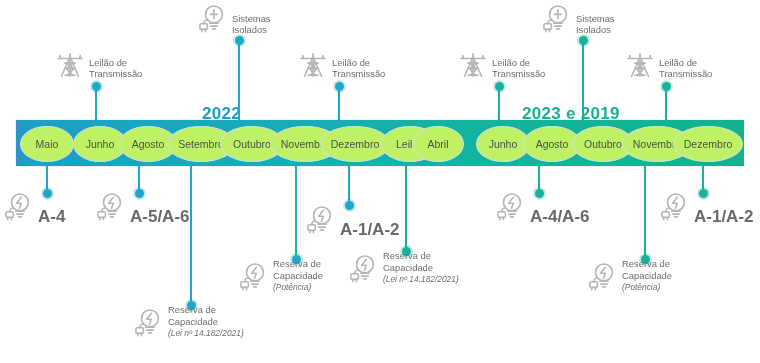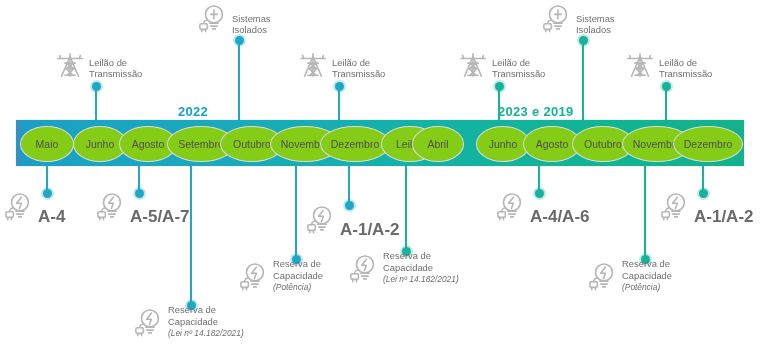--- a/index.html
+++ b/index.html
@@ -17,28 +17,28 @@
                #17aeb3 42%,#14b2a6 56%,#12b49c 70%,#11b492 84%,#13b28b 100%);
     border-radius:2px;
     box-shadow:0 0 0 1px rgba(0,0,0,.05);
   }
   .bar-cap-l{position:absolute;left:16px;top:120px;width:6px;height:46px;background:#2f93c6;}
   .bar-cap-r{position:absolute;left:738px;top:120px;width:6px;height:46px;background:#15b08d;}
 
   
   .pill{
     position:absolute;top:126px;height:34px;
-    background:#84cc16;border:1px solid #d9dcdf;border-radius:50%;
+    background:#bef264;border:1px solid #d9dcdf;border-radius:50%;
     display:flex;align-items:center;justify-content:center;
     color:#4f4f4f;font-size:10.5px;white-space:nowrap;text-align:center;
   }
 
   
   .year{
-    position:absolute;font-size:13px;font-weight:bold;letter-spacing:.3px;
+    position:absolute;font-size:17px;font-weight:bold;letter-spacing:.3px;margin-left:24px;
   }
   .year.y1{color:#1a9ecb;}
   .year.y2{color:#17b195;}
 
   
   .stem{position:absolute;width:2px;background:#1fa8c6;}
   .stem.g{background:#16b29b;}
   .dot{position:absolute;width:9px;height:9px;border-radius:50%;
        background:#1fa8c6;box-shadow:0 0 0 2px rgba(31,168,198,.28);}
 
@@ -255,21 +255,21 @@
       <path d="M12.5 20.5 h9"></path>
             <path d="M13.5 23.5 h7"></path>
       <path d="M15.5 26.5 h3"></path>
       <path d="M6 21 a4 4 0 0 1 4-4"></path>
       <rect x="2" y="21" width="8" height="6" rx="1.4"></rect>
       <path d="M4 27 v2.5"></path>
             <path d="M8 27 v2.5"></path>
     </svg>
         </span>
         <div>
-          <div class="txt big">A-5/A-7</div>
+          <div class="txt big">A-5/A-6</div>
         </div>
       </div>
       <div class="stem" style="left: 190px; top: 166px; height: 140px; background: rgb(31, 168, 198);"></div>
       <div class="dot" style="left: 186.5px; top: 301px; background: rgb(31, 168, 198); box-shadow: rgba(31, 168, 198, 0.267) 0px 0px 0px 2px;"></div>
       <div class="note" style="left: 134px; top: 304px;">
         <span class="ico">
           <svg width="30" height="32" viewBox="0 0 32 34" fill="none" stroke="#9a9a9a" stroke-width="1.7" stroke-linecap="round" stroke-linejoin="round">
       <circle cx="17" cy="11" r="9"></circle>
       <path d="M18.5 5.5 L13.5 12 h5 L16.5 17.5"></path>
       <path d="M12.5 20.5 h9"></path>

